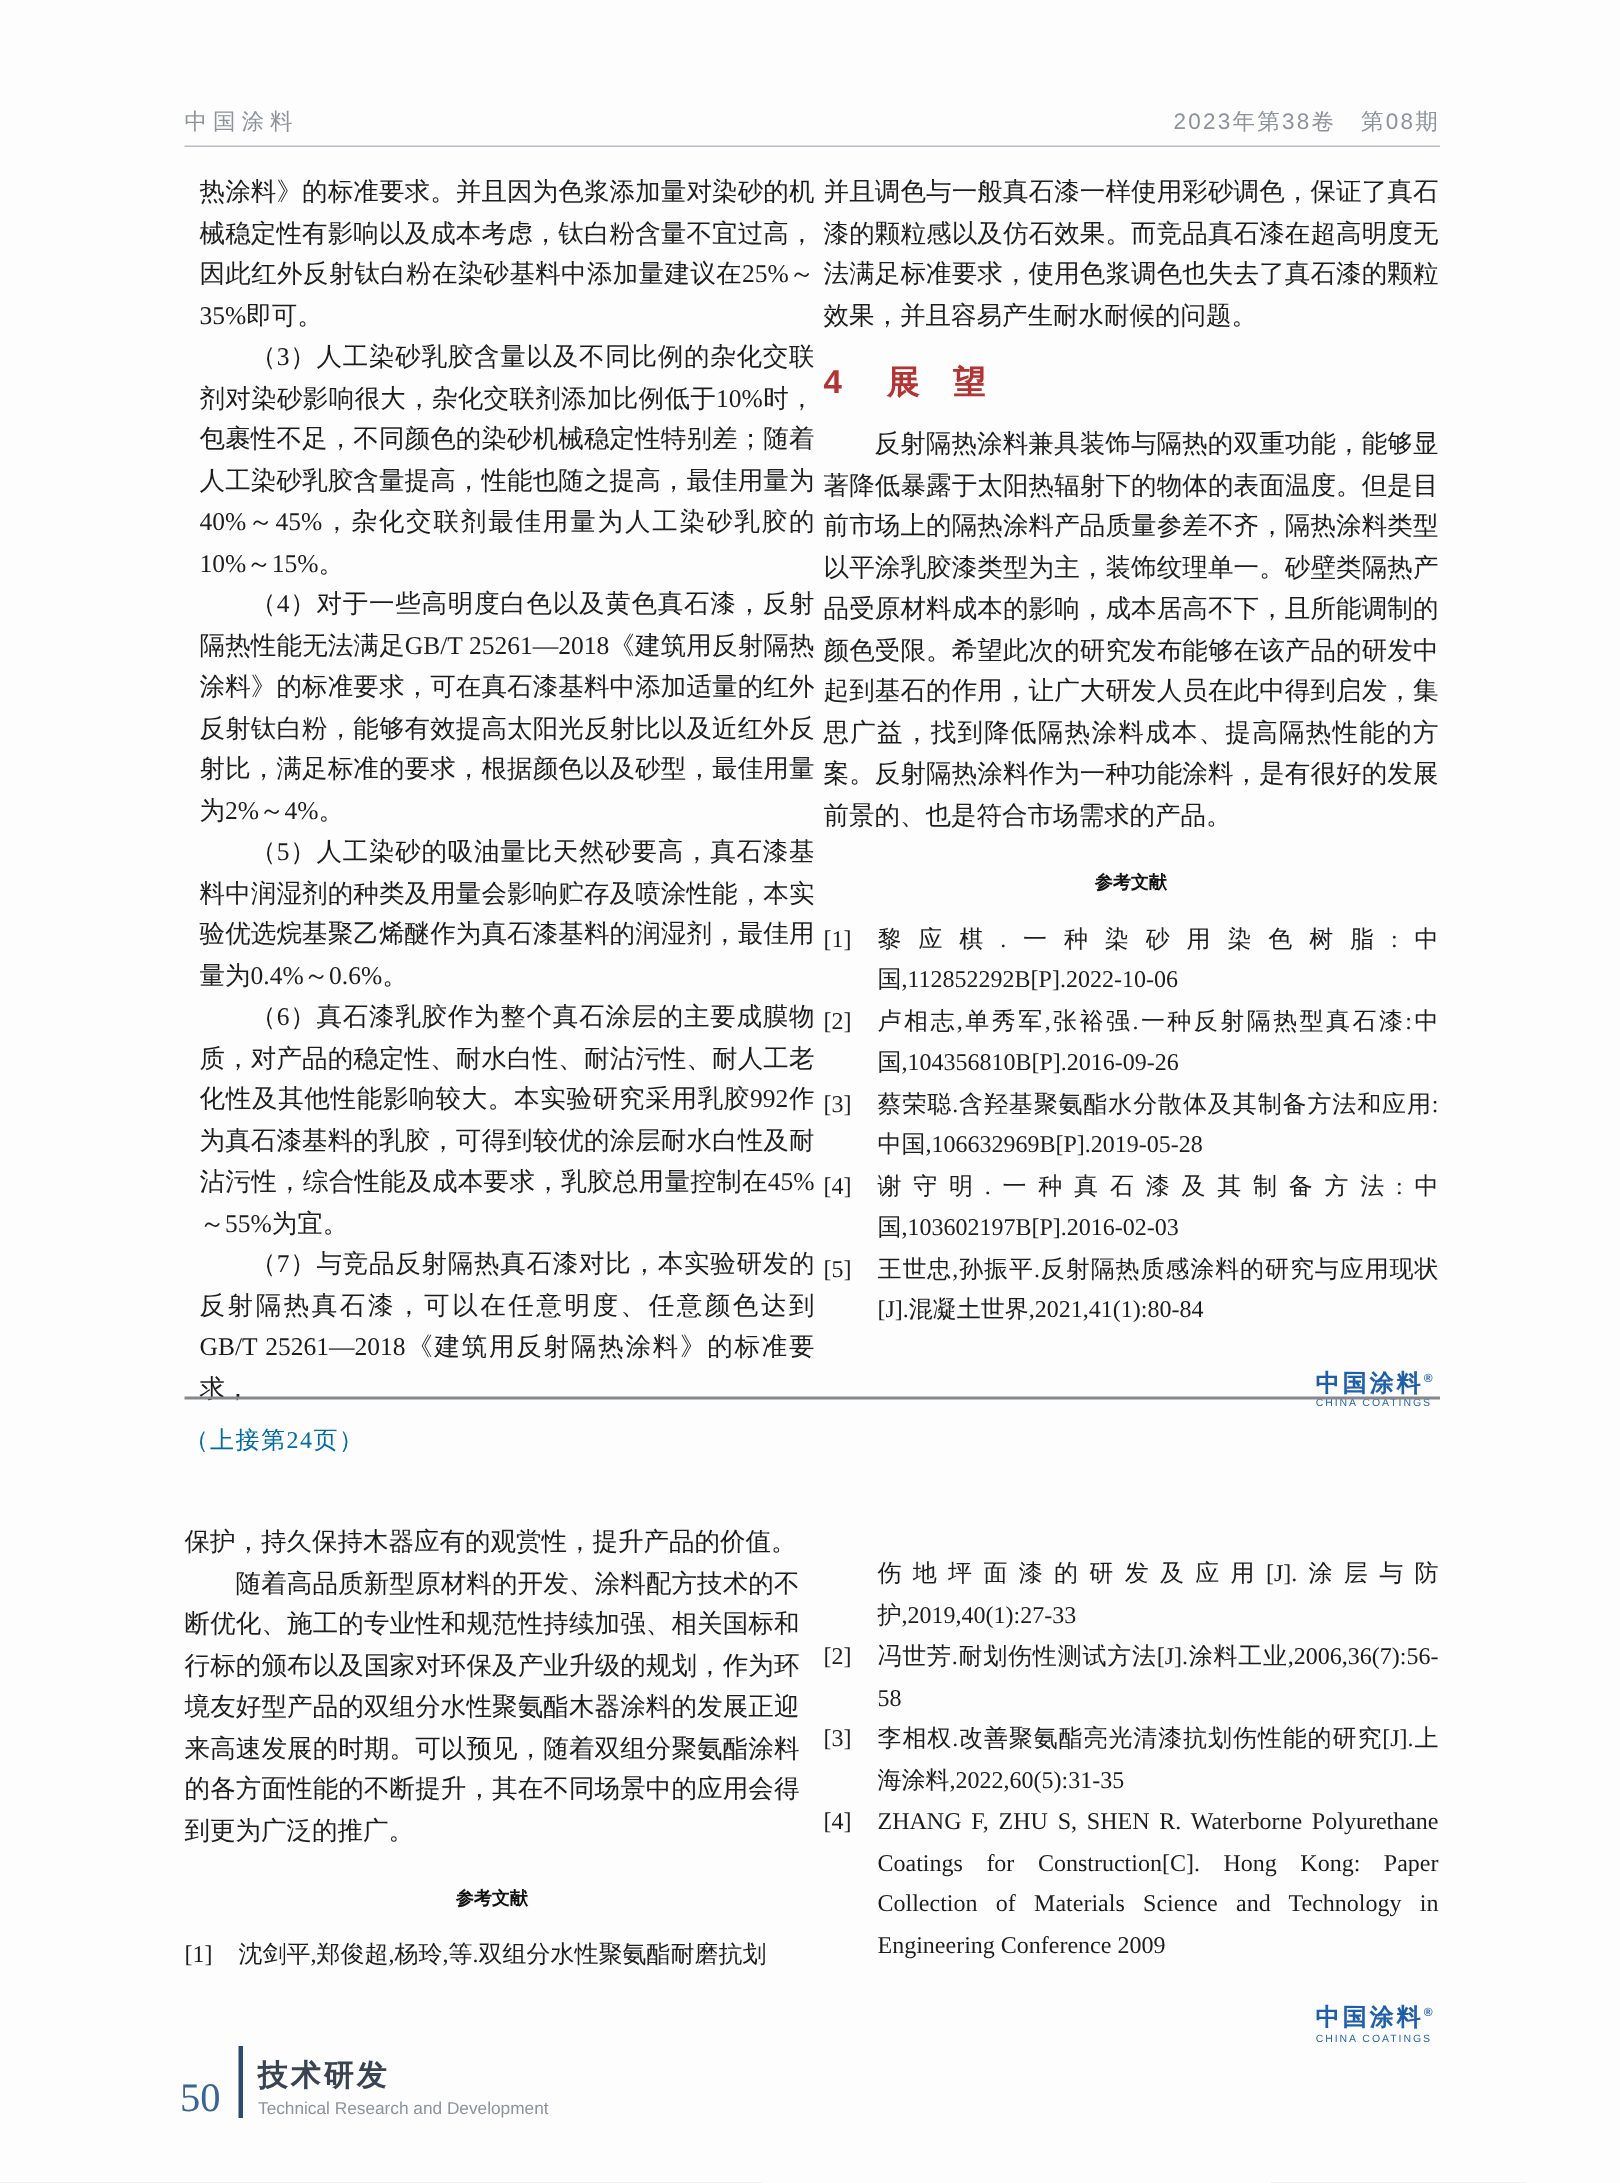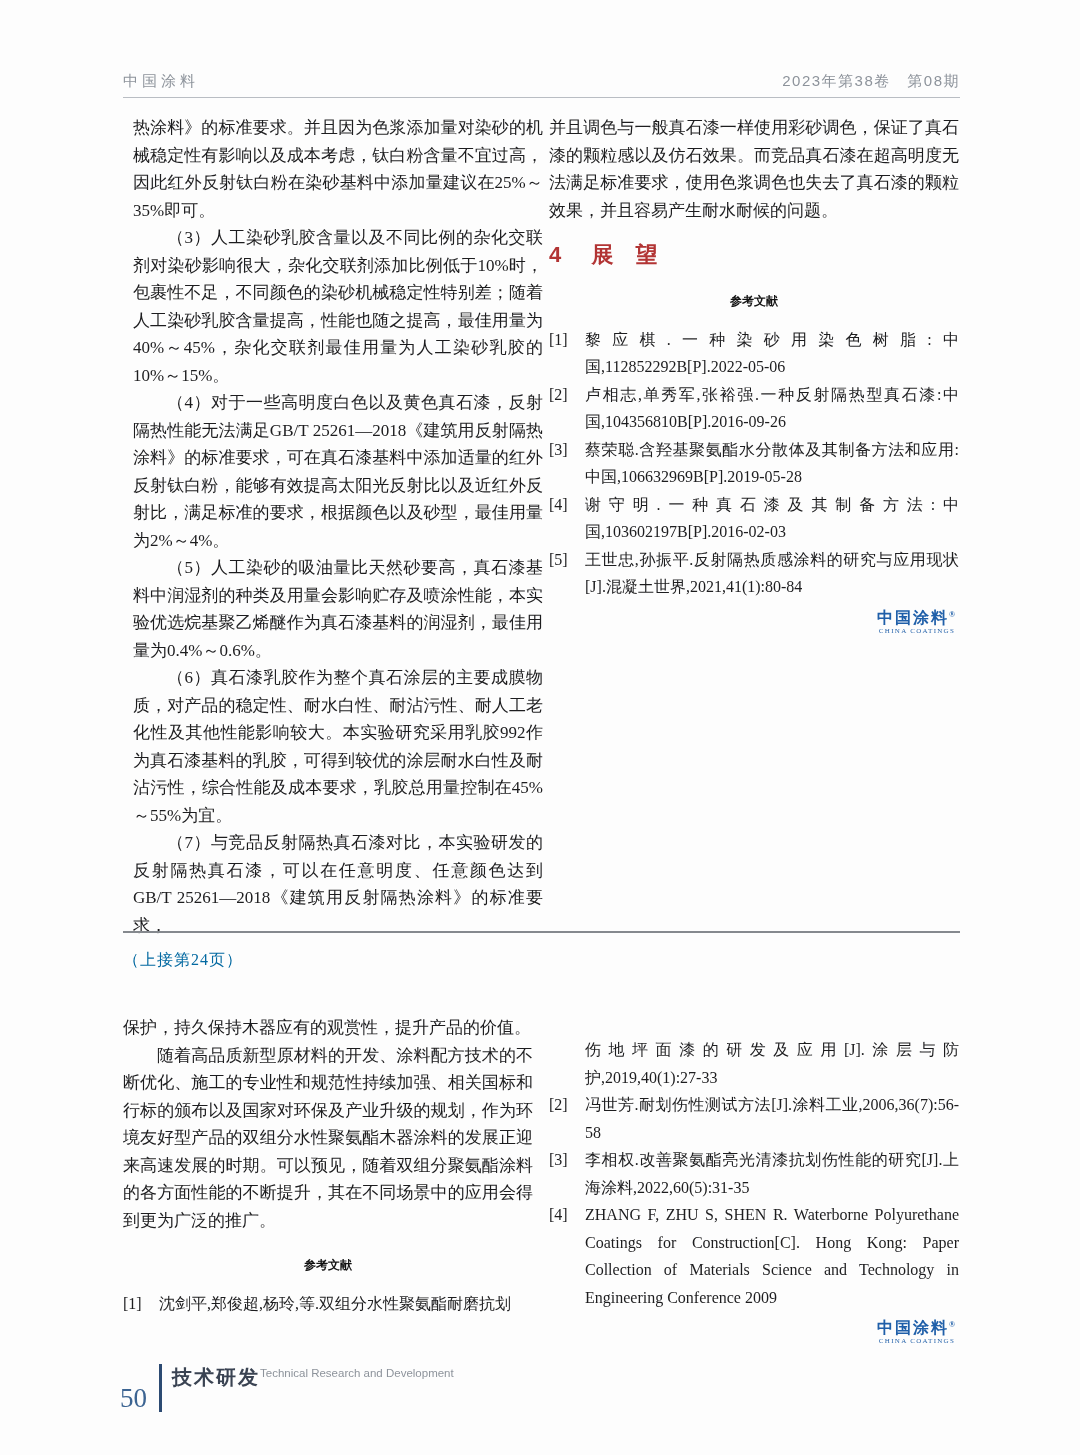--- a/index.html
+++ b/index.html
@@ -44,22 +44,22 @@
     font-family:"Liberation Sans","DejaVu Sans",sans-serif;
     margin:18px 0 10px 0; color:#111;
   }
   .refs { font-size:16px; }
   .ref { display:flex; font-size:16px; line-height:27.5px; text-align:justify; }
   .ref-label { width:36px; flex-shrink:0; }
   .ref-text  { flex:1; }
 
   
   .logo {
-    margin:8px 2px 0 auto; width:max-content; text-align:center;
-    font-family:Liberation Serif, serif; line-height:1.15;
+    margin:26px 2px 0 auto; width:max-content; 
+    font-family:Liberation Sans, sans-serif; line-height:1.15;
   }
   .logo-name { font-size:16px; font-weight:bold; color:#1f5fa9; letter-spacing:2px; }
   .logo-mark { font-size:8px; vertical-align:super; color:#1f5fa9; }
   .logo-sub  { font-size:7px; letter-spacing:1.3px; color:#2a66ac; }
 
   
   .divider {
     position:absolute; left:123px; right:120px; top:931px;
     border-top:2px solid #85898e;
   }
@@ -73,21 +73,21 @@
     position:absolute; left:120px; top:1364px; height:48px;
     display:flex; align-items:stretch;
     font-family:"Liberation Sans","DejaVu Sans",sans-serif;
   }
   .footer-page-num {
     font-family:"Liberation Serif","DejaVu Serif",serif;
     font-size:27px; color:#3c6492; align-self:flex-end;
     margin-right:12px; line-height:1;　margin-bottom:8px;
   }
   .footer-bar { width:3px; background:#2c4a72; margin-right:10px; }
-  .footer-text { display:flex; justify-content:space-between; }
+  .footer-text { display:flex; flex-direction:column; justify-content:flex-end; }
   .footer-text .t1 { font-size:20px; font-weight:bold; color:#3a4352; letter-spacing:2px; }
   .footer-text .t2 { font-size:11.5px; color:#8d939b; margin-top:3px; }
 </style>
 </head>
 <body>
 
 <div class="page">
 
   <header class="page-header">
     <span class="journal-name">中国涂料</span>
@@ -104,27 +104,28 @@
   </section>
 
   <section class="col a1-right">
     <p>并且调色与一般真石漆一样使用彩砂调色，保证了真石漆的颗粒感以及仿石效果。而竞品真石漆在超高明度无法满足标准要求，使用色浆调色也失去了真石漆的颗粒效果，并且容易产生耐水耐候的问题。</p>
 
     <h2 class="section-heading">
       <span class="num">4</span>
       <span class="title">展　望</span>
     </h2>
 
+    <p class="indent">反射隔热涂料兼具装饰与隔热的双重功能，能够显著降低暴露于太阳热辐射下的物体的表面温度。但是目前市场上的隔热涂料产品质量参差不齐，隔热涂料类型以平涂乳胶漆类型为主，装饰纹理单一。砂壁类隔热产品受原材料成本的影响，成本居高不下，且所能调制的颜色受限。希望此次的研究发布能够在该产品的研发中起到基石的作用，让广大研发人员在此中得到启发，集思广益，找到降低隔热涂料成本、提高隔热性能的方案。反射隔热涂料作为一种功能涂料，是有很好的发展前景的、也是符合市场需求的产品。</p>
 
     <h3 class="refs-title">参考文献</h3>
 
     <div class="refs">
       <div class="ref">
         <span class="ref-label">[1]</span>
-        <span class="ref-text">黎应棋.一种染砂用染色树脂:中国,112852292B[P].2022-05-06</span>
+        <span class="ref-text">黎应棋.一种染砂用染色树脂:中国,112852292B[P].2022-10-06</span>
       </div>
       <div class="ref">
         <span class="ref-label">[2]</span>
         <span class="ref-text">卢相志,单秀军,张裕强.一种反射隔热型真石漆:中国,104356810B[P].2016-09-26</span>
       </div>
       <div class="ref">
         <span class="ref-label">[3]</span>
         <span class="ref-text">蔡荣聪.含羟基聚氨酯水分散体及其制备方法和应用:中国,106632969B[P].2019-05-28</span>
       </div>
       <div class="ref">

